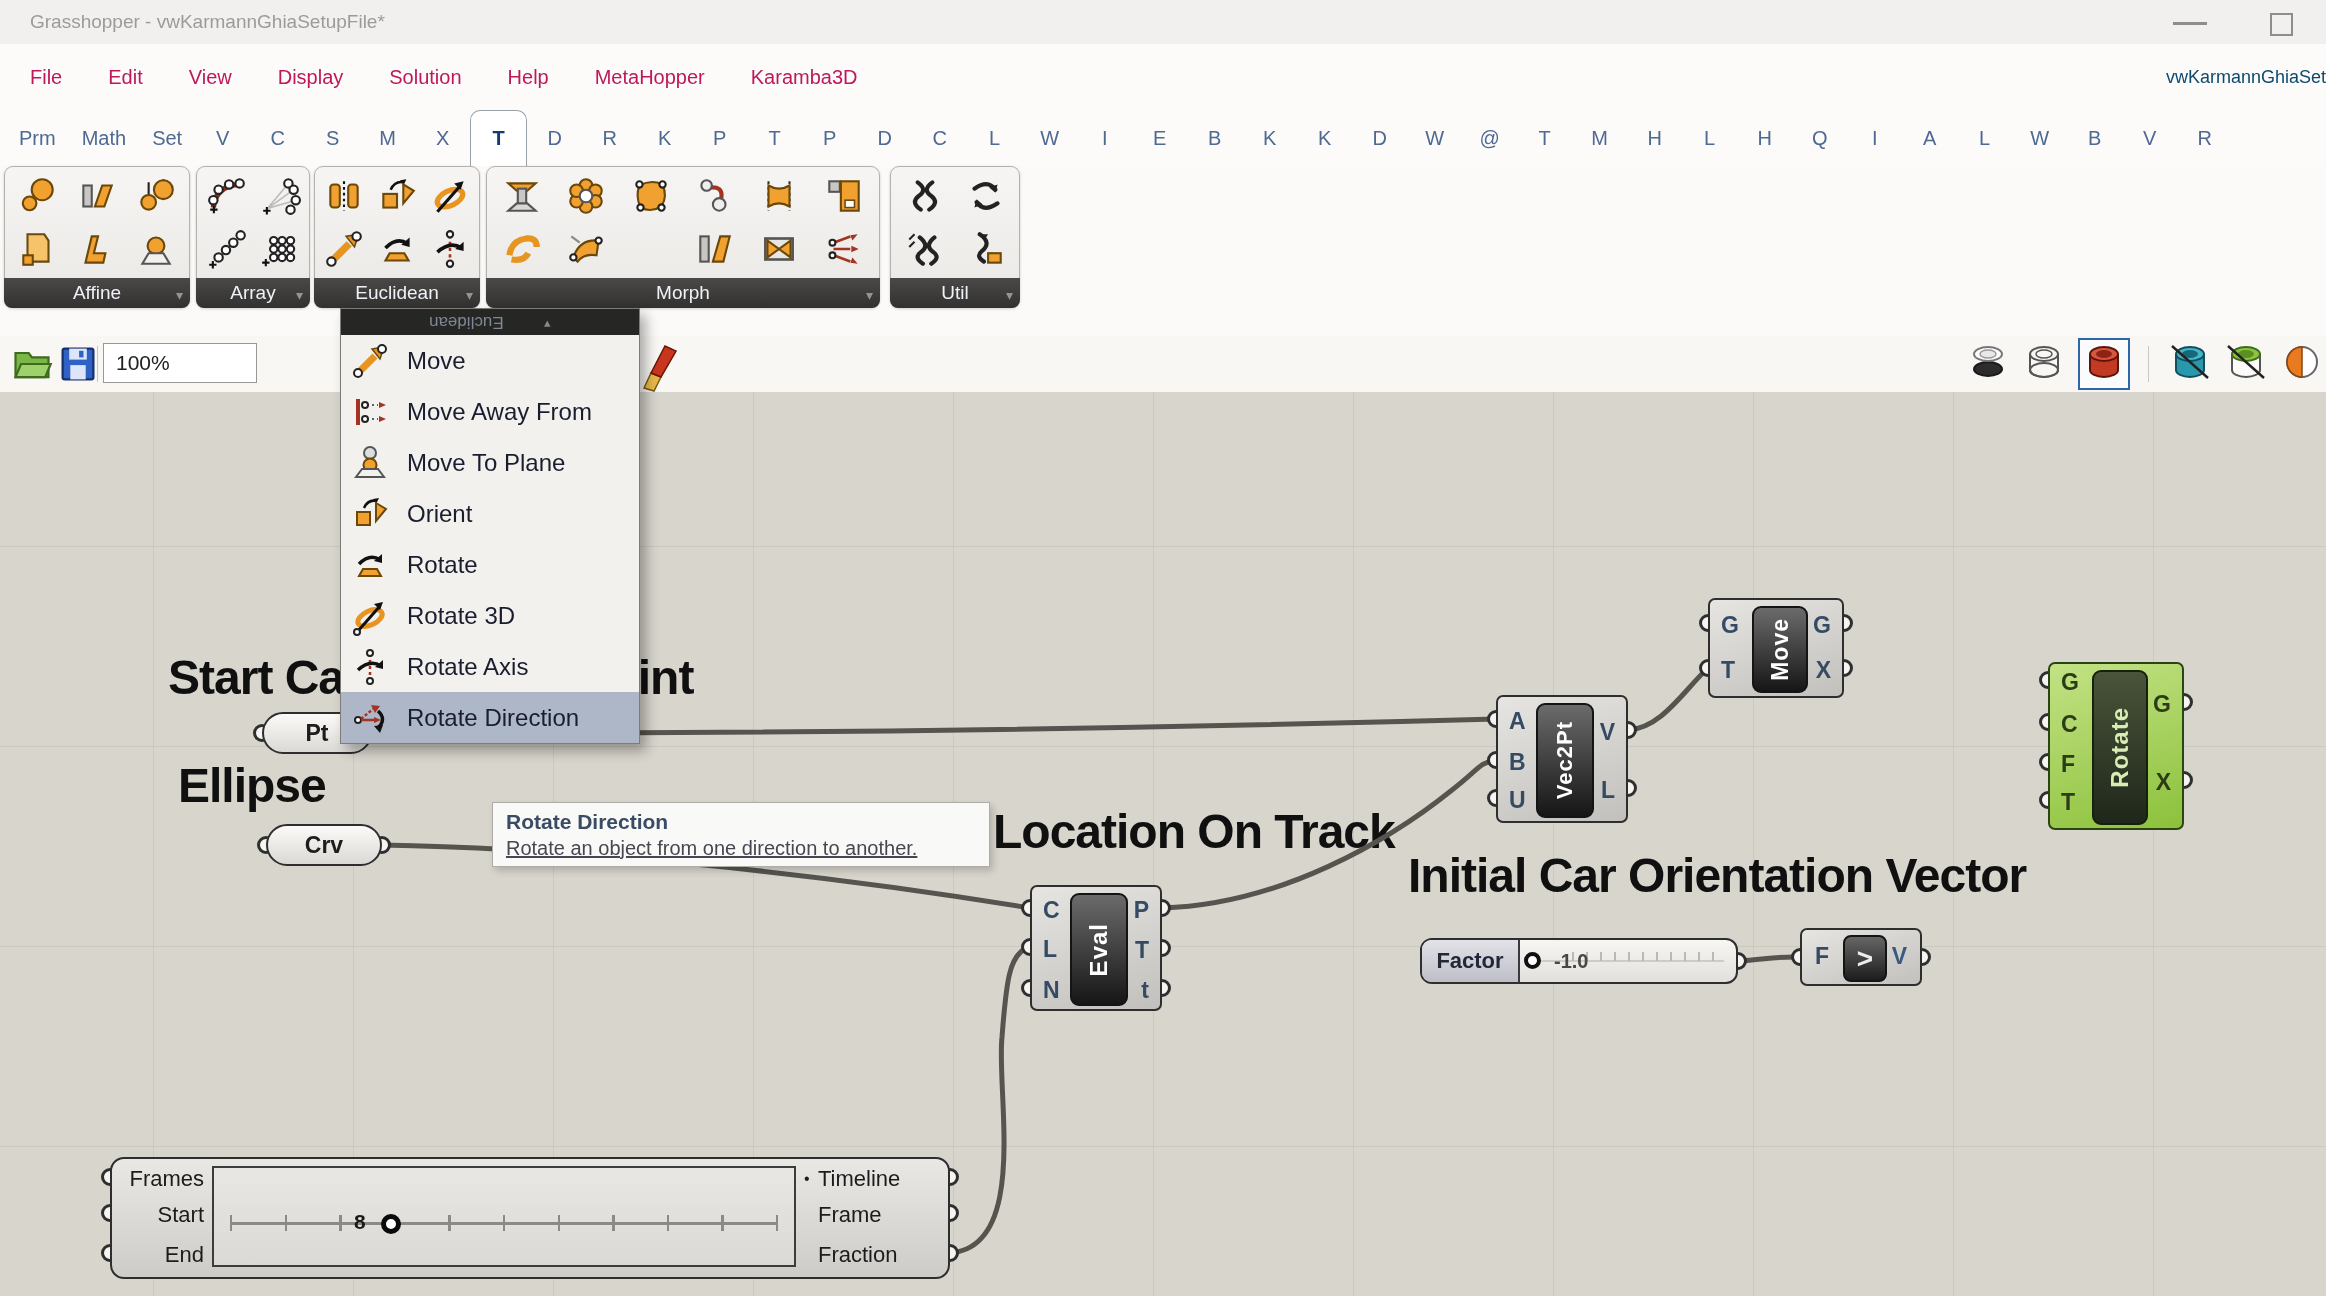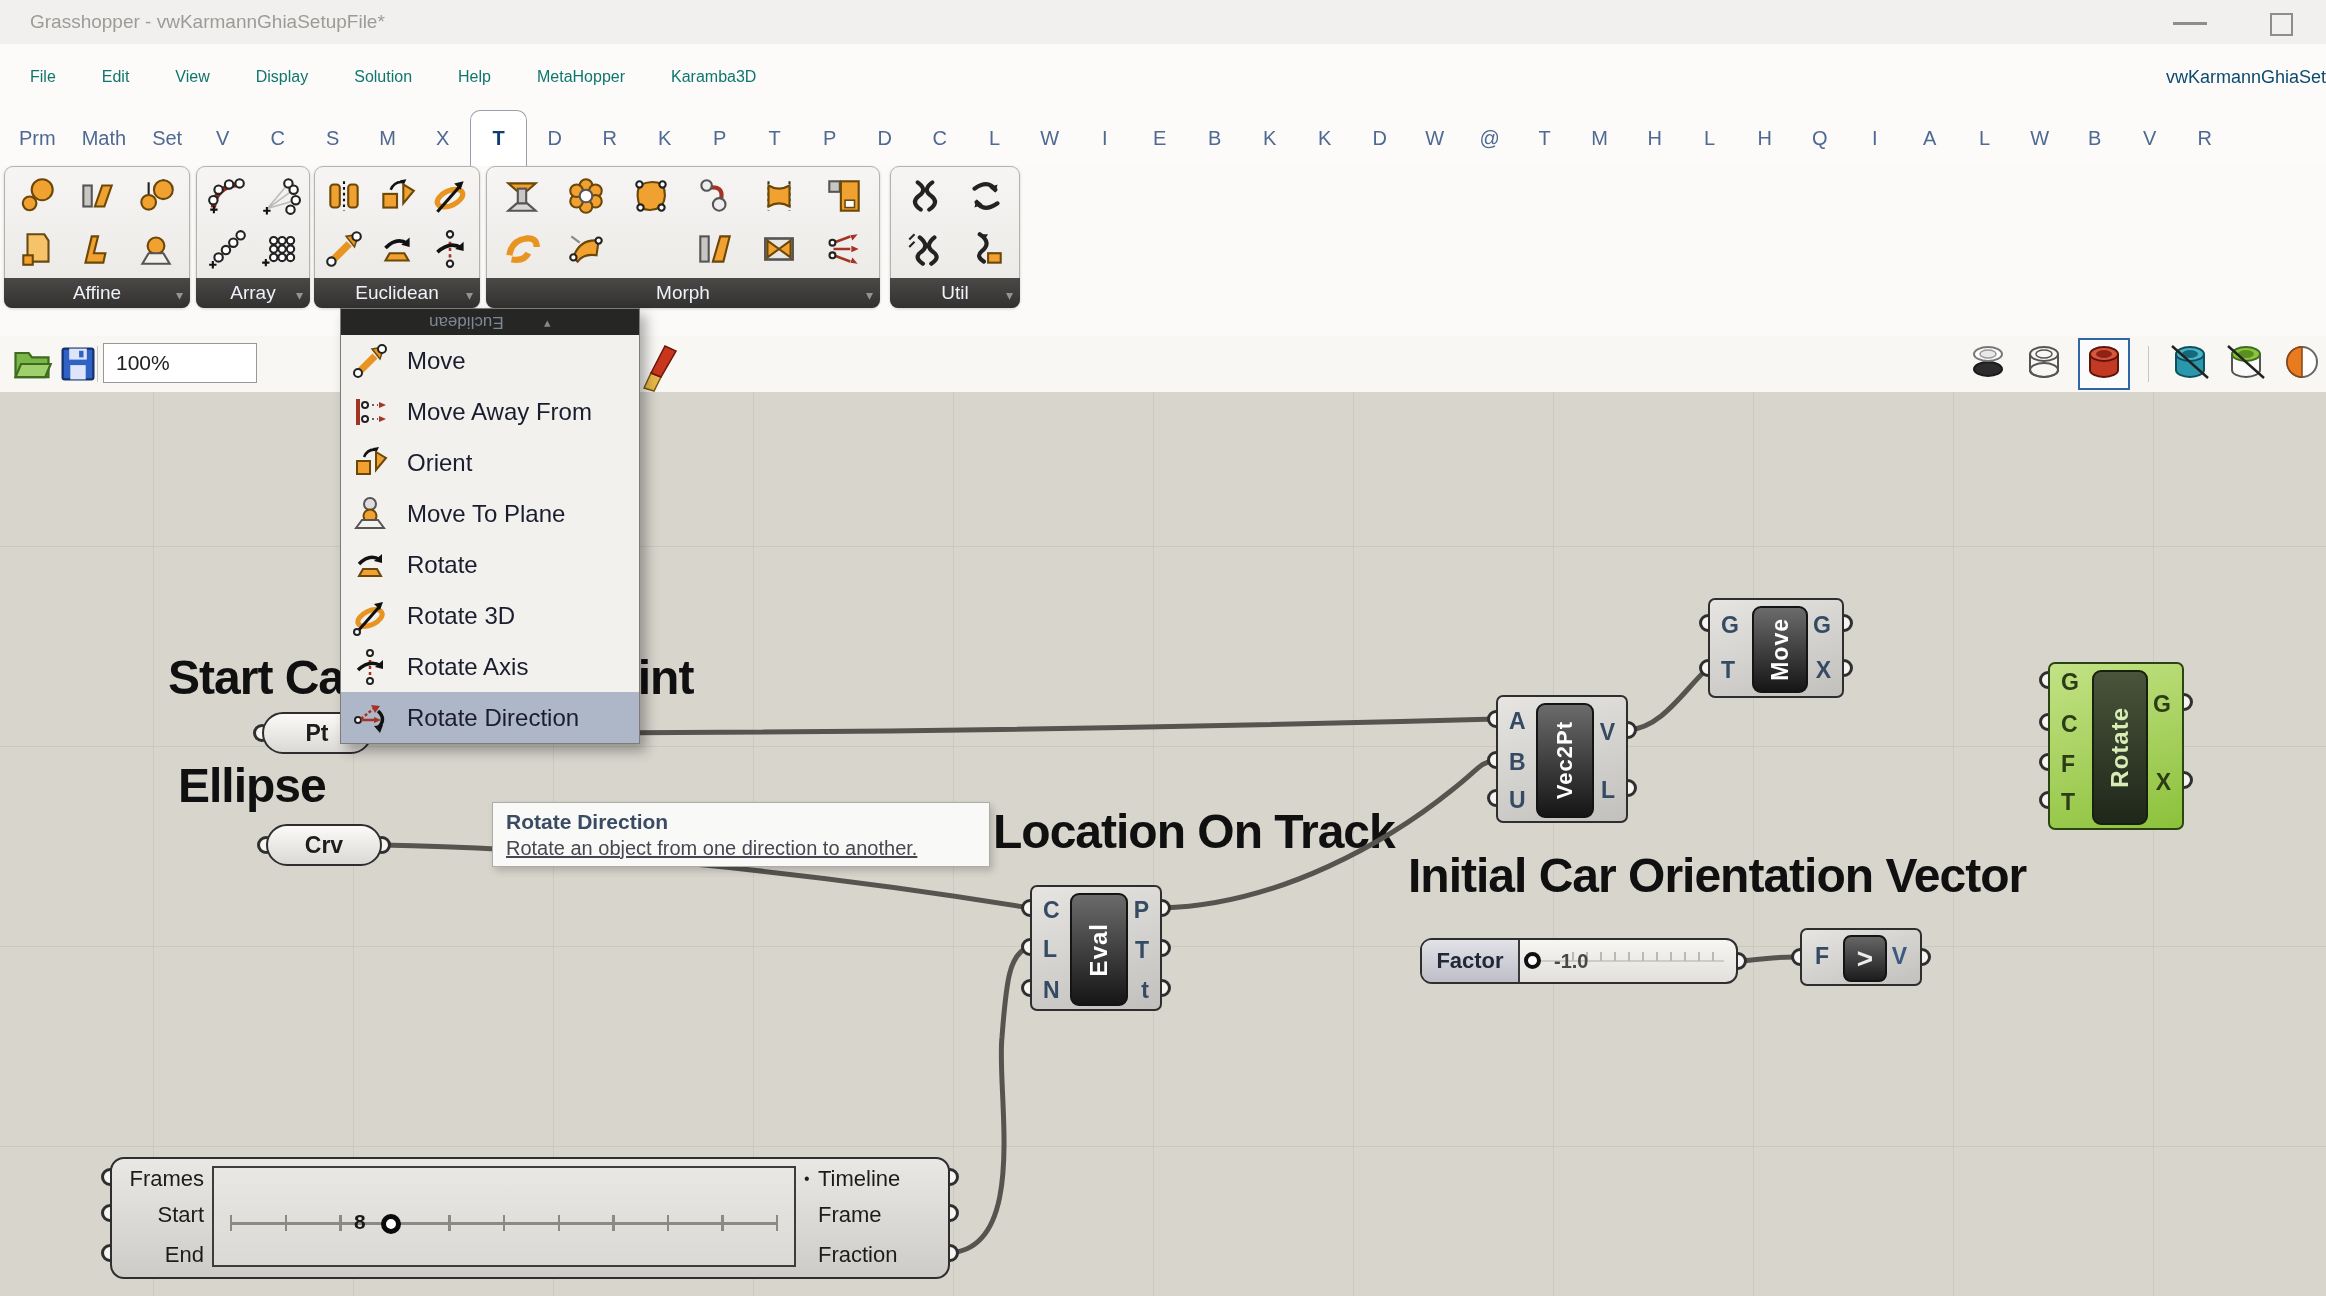--- a/index.html
+++ b/index.html
@@ -8,21 +8,21 @@
 
   
   .titlebar{position:absolute;left:0;top:0;width:2326px;height:44px;background:#f2f0ee;}
   .titlebar .title{position:absolute;left:30px;top:50%;transform:translateY(-50%);
        font-size:19px;color:#9d9b98;white-space:nowrap;}
   .btn-min{position:absolute;right:119px;top:22px;width:34px;height:3px;background:#8d8d8d;}
   .btn-max{position:absolute;right:33px;top:13px;width:19px;height:19px;border:2px solid #8d8d8d;}
 
   .menubar{position:absolute;left:0;top:44px;width:2326px;height:66px;background:#fcfbfa;
        display:flex;align-items:center;padding-left:30px;box-sizing:border-box;}
-  .menubar .mitem{font-size:16px;color:#0f766e;margin-right:46px;cursor:default;}
+  .menubar .mitem{font-size:20px;color:#be185d;margin-right:46px;cursor:default;}
   .menubar-doc{position:absolute;right:0;top:44px;height:66px;display:flex;align-items:center;
        font-size:18px;color:#0c4a6e;white-space:nowrap;}
 
   .tabbar{position:absolute;left:0;top:110px;width:2326px;height:56px;background:#fcfbfa;
        display:flex;align-items:stretch;padding-left:6px;}
   .tab{width:55px;display:flex;align-items:center;justify-content:center;
        font-size:20px;color:#4e6992;}
   .tab.wide{width:auto;padding:0 13px;}
   .tab.selected{background:#fff;border:1.5px solid #97a0ab;border-bottom:none;
        border-radius:10px 10px 0 0;color:#123c74;font-weight:700;}
@@ -642,34 +642,34 @@
           <path d="M8,7 V33" stroke="#a33322" stroke-width="4"></path>
           <path d="M12,13 h16 M12,27 h16" stroke="#333" stroke-width="1.5" stroke-dasharray="2 3"></path>
           <circle class="wh" cx="15" cy="13" r="3"></circle>
           <circle class="wh" cx="15" cy="27" r="3"></circle>
           <path d="M29,10 l7,3 -7,3 Z M29,24 l7,3 -7,3 Z" fill="#a33322"></path>
         </svg></span>
     <span>Move Away From</span>
   </div>
   <div class="mi">
     <span class="micon"><svg viewBox="0 0 40 40">
+          <circle cx="20" cy="10" r="6" fill="#ddd" stroke="#555" stroke-width="2"></circle>
+          <circle class="or" cx="20" cy="22" r="6.5"></circle>
+          <path d="M6,34 L12,26 h16 l6,8 Z" fill="#f2f1ee" stroke="#555" stroke-width="2"></path>
+        </svg></span>
+    <span>Move To Plane</span>
+  </div>
+  <div class="mi">
+    <span class="micon"><svg viewBox="0 0 40 40">
           <path d="M14,14 Q18,5 27,7" fill="none" stroke="#111" stroke-width="2.5"></path>
           <path d="M29,4 l-6,1 3,5 Z" fill="#111"></path>
           <rect class="or" x="7" y="18" width="13" height="13"></rect>
           <path class="or" d="M26,9 L36,15 L26,27 Z"></path>
         </svg></span>
     <span>Orient</span>
-  </div>
-  <div class="mi">
-    <span class="micon"><svg viewBox="0 0 40 40">
-          <circle cx="20" cy="10" r="6" fill="#ddd" stroke="#555" stroke-width="2"></circle>
-          <circle class="or" cx="20" cy="22" r="6.5"></circle>
-          <path d="M6,34 L12,26 h16 l6,8 Z" fill="#f2f1ee" stroke="#555" stroke-width="2"></path>
-        </svg></span>
-    <span>Move To Plane</span>
   </div>
   <div class="mi">
     <span class="micon"><svg viewBox="0 0 40 40">
           <path class="or" d="M9,31 L13,24 h14 l4,7 Z"></path>
           <path d="M9,19 Q20,8 30,15" fill="none" stroke="#111" stroke-width="3.5"></path>
           <path d="M32,9 v9 l-8,-2 Z" fill="#111"></path>
         </svg></span>
     <span>Rotate</span>
   </div>
   <div class="mi">

